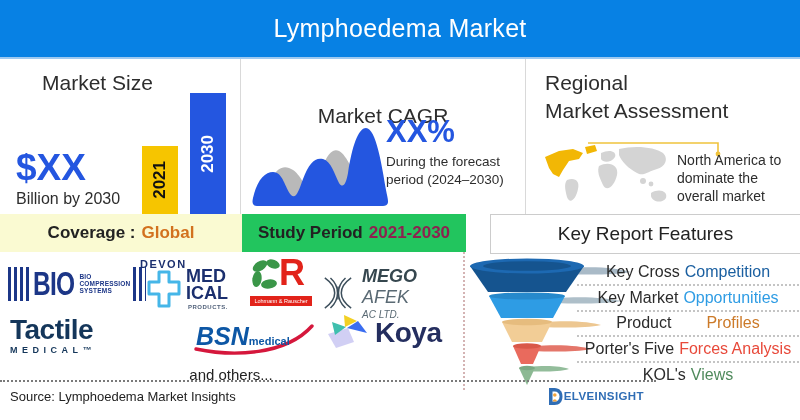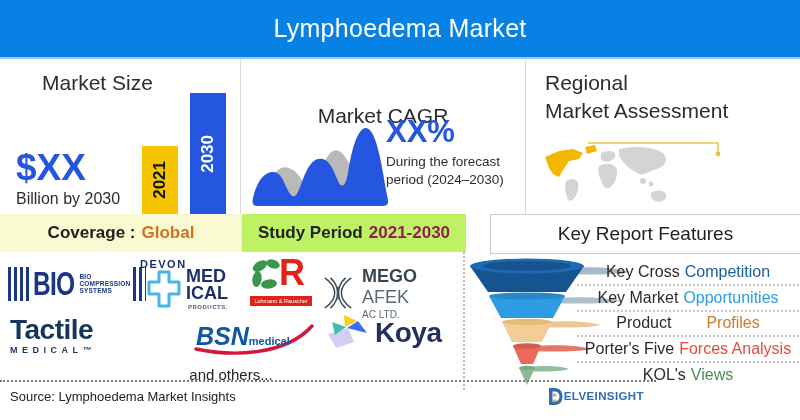--- a/index.html
+++ b/index.html
@@ -36,21 +36,21 @@
   .cagr-caption{position:absolute;left:145px;top:94px;width:138px;font-size:13.5px;line-height:1.35;color:#2d2d2d;}
 
   .map{position:absolute;left:14px;top:84px;}
   .regional-note{position:absolute;left:152px;top:92px;width:120px;font-size:14px;line-height:1.3;color:#2d2d2d;}
   .connector{position:absolute;left:0;top:78px;}
 
   
   .band-cell{position:absolute;top:214px;height:38px;display:flex;align-items:center;justify-content:center;
              font-size:17px;font-weight:700;color:#222;}
   .cell-coverage{left:0;width:242px;background:#fafad2;}
-  .cell-period{left:242px;width:224px;background:#bef264;}
+  .cell-period{left:242px;width:224px;background:#22c55e;}
   .cell-coverage .val{color:#d2711e;margin-left:6px;}
   .cell-period .val{color:#8e2150;margin-left:6px;}
   .features-head{position:absolute;left:490px;top:214px;width:309px;height:38px;background:#fff;
                  border:1px solid #ccc;display:flex;align-items:center;justify-content:center;
                  font-size:19px;color:#222;}
 
   
   .logos{position:absolute;left:0;top:252px;width:462px;height:138px;}
   .logo{position:absolute;}
   .navy{color:#1c3687;}
@@ -66,21 +66,21 @@
   .devon-top{position:absolute;left:0;top:2px;font-size:11px;font-weight:800;color:#1b2f6e;letter-spacing:1.5px;}
   .devon-cross{position:absolute;left:6px;top:13px;}
   .devon-med{position:absolute;left:46px;top:12px;font-size:18px;font-weight:800;color:#1b2f6e;line-height:.92;}
   .devon-tag{position:absolute;left:48px;top:48px;font-size:6px;font-weight:700;color:#51617a;letter-spacing:.5px;}
 
   .lg-lr{left:250px;top:6px;width:64px;height:58px;}
   .lr-r{position:absolute;left:29px;top:-6px;font-size:36px;font-weight:800;color:#e2231a;}
   .lr-banner{position:absolute;left:0;top:38px;width:62px;background:#e2231a;color:#fff;
              font-size:5.5px;text-align:center;padding:2px 0;}
 
-  .lg-mego{left:322px;top:14px;display:flex;align-items:center;gap:8px;}
+  .lg-mego{left:322px;top:14px;display:flex;align-items:center;gap:8px;font-style:italic;}
   .mego-b{font-size:18px;font-weight:800;color:#36474f;}
   .mego-l{font-size:18px;font-weight:400;color:#5a6a74;}
   .mego-sub{font-size:10px;color:#5a6a74;margin-top:1px;}
 
   .lg-tactile{left:10px;top:64px;}
   .t-name{font-size:28px;font-weight:800;color:#14365a;letter-spacing:-.5px;line-height:1;}
   .t-sub{font-size:9px;font-weight:700;color:#14365a;letter-spacing:4.5px;margin-top:1px;}
 
   .lg-airos{left:100px;top:68px;display:flex;align-items:center;gap:5px;}
   .a-name{font-size:18px;font-weight:600;color:#8a8f93;letter-spacing:1px;line-height:1;}
@@ -165,20 +165,21 @@
         <path d="M60,23 C70,18 80,22 78,32 C76,42 68,50 64,42 C60,34 58,28 60,23 Z" fill="#d4d4d4"></path>
         <path d="M80,6 C96,2 116,4 124,10 C130,16 126,24 118,26 C110,28 104,34 98,30 C90,26 82,18 80,12 Z" fill="#d4d4d4"></path>
         <circle cx="104" cy="38" r="3" fill="#d4d4d4"></circle>
         <circle cx="112" cy="41" r="2.4" fill="#d4d4d4"></circle>
         <path d="M112,50 C120,45 129,48 127,55 C123,61 113,59 112,53 Z" fill="#d4d4d4"></path>
       </svg>
       <svg class="connector" width="275" height="30" viewBox="0 0 275 30">
         <polyline points="63,6 193,6 193,16" fill="none" stroke="#f0c33c" stroke-width="1.6"></polyline>
         <circle cx="193" cy="17" r="2.4" fill="#f0c33c"></circle>
       </svg>
+      <div class="regional-note">North America to dominate the overall market</div>
     </div>
   </div>
 
   <div class="band-cell cell-coverage">
     <span>Coverage :</span>
     <span class="val">Global</span>
   </div>
   <div class="band-cell cell-period">
     <span>Study Period</span>
     <span class="val">2021-2030</span>

